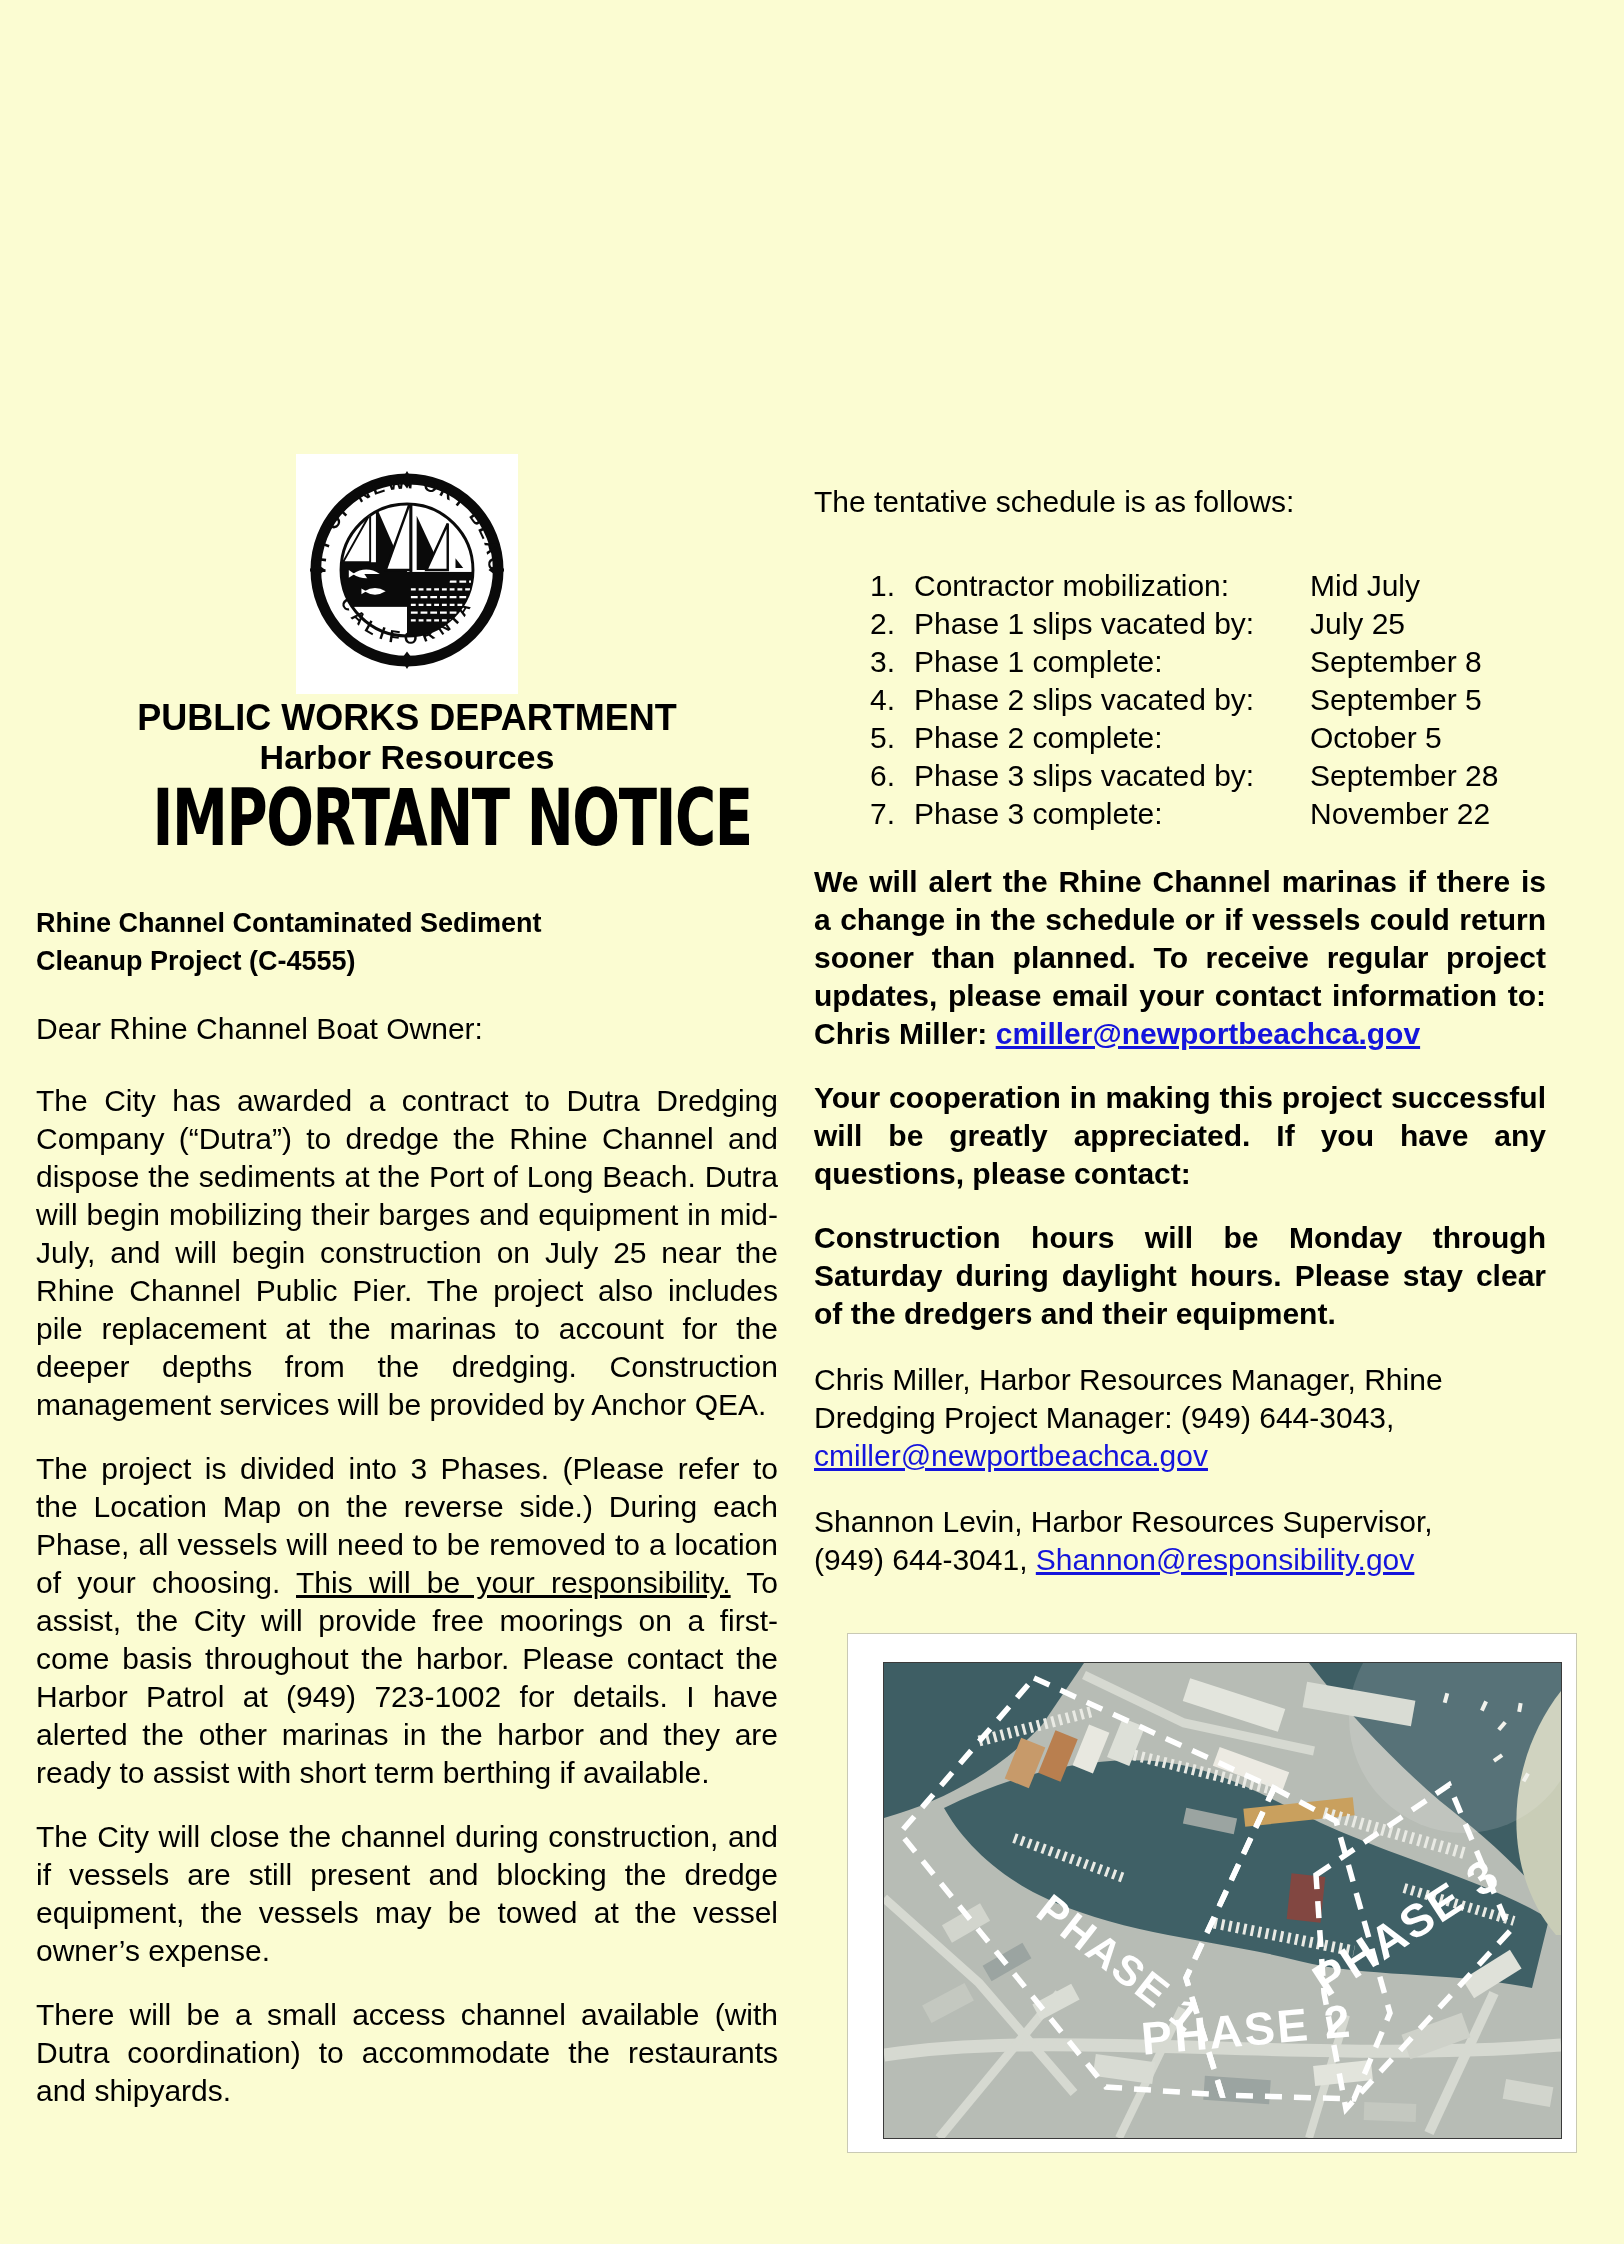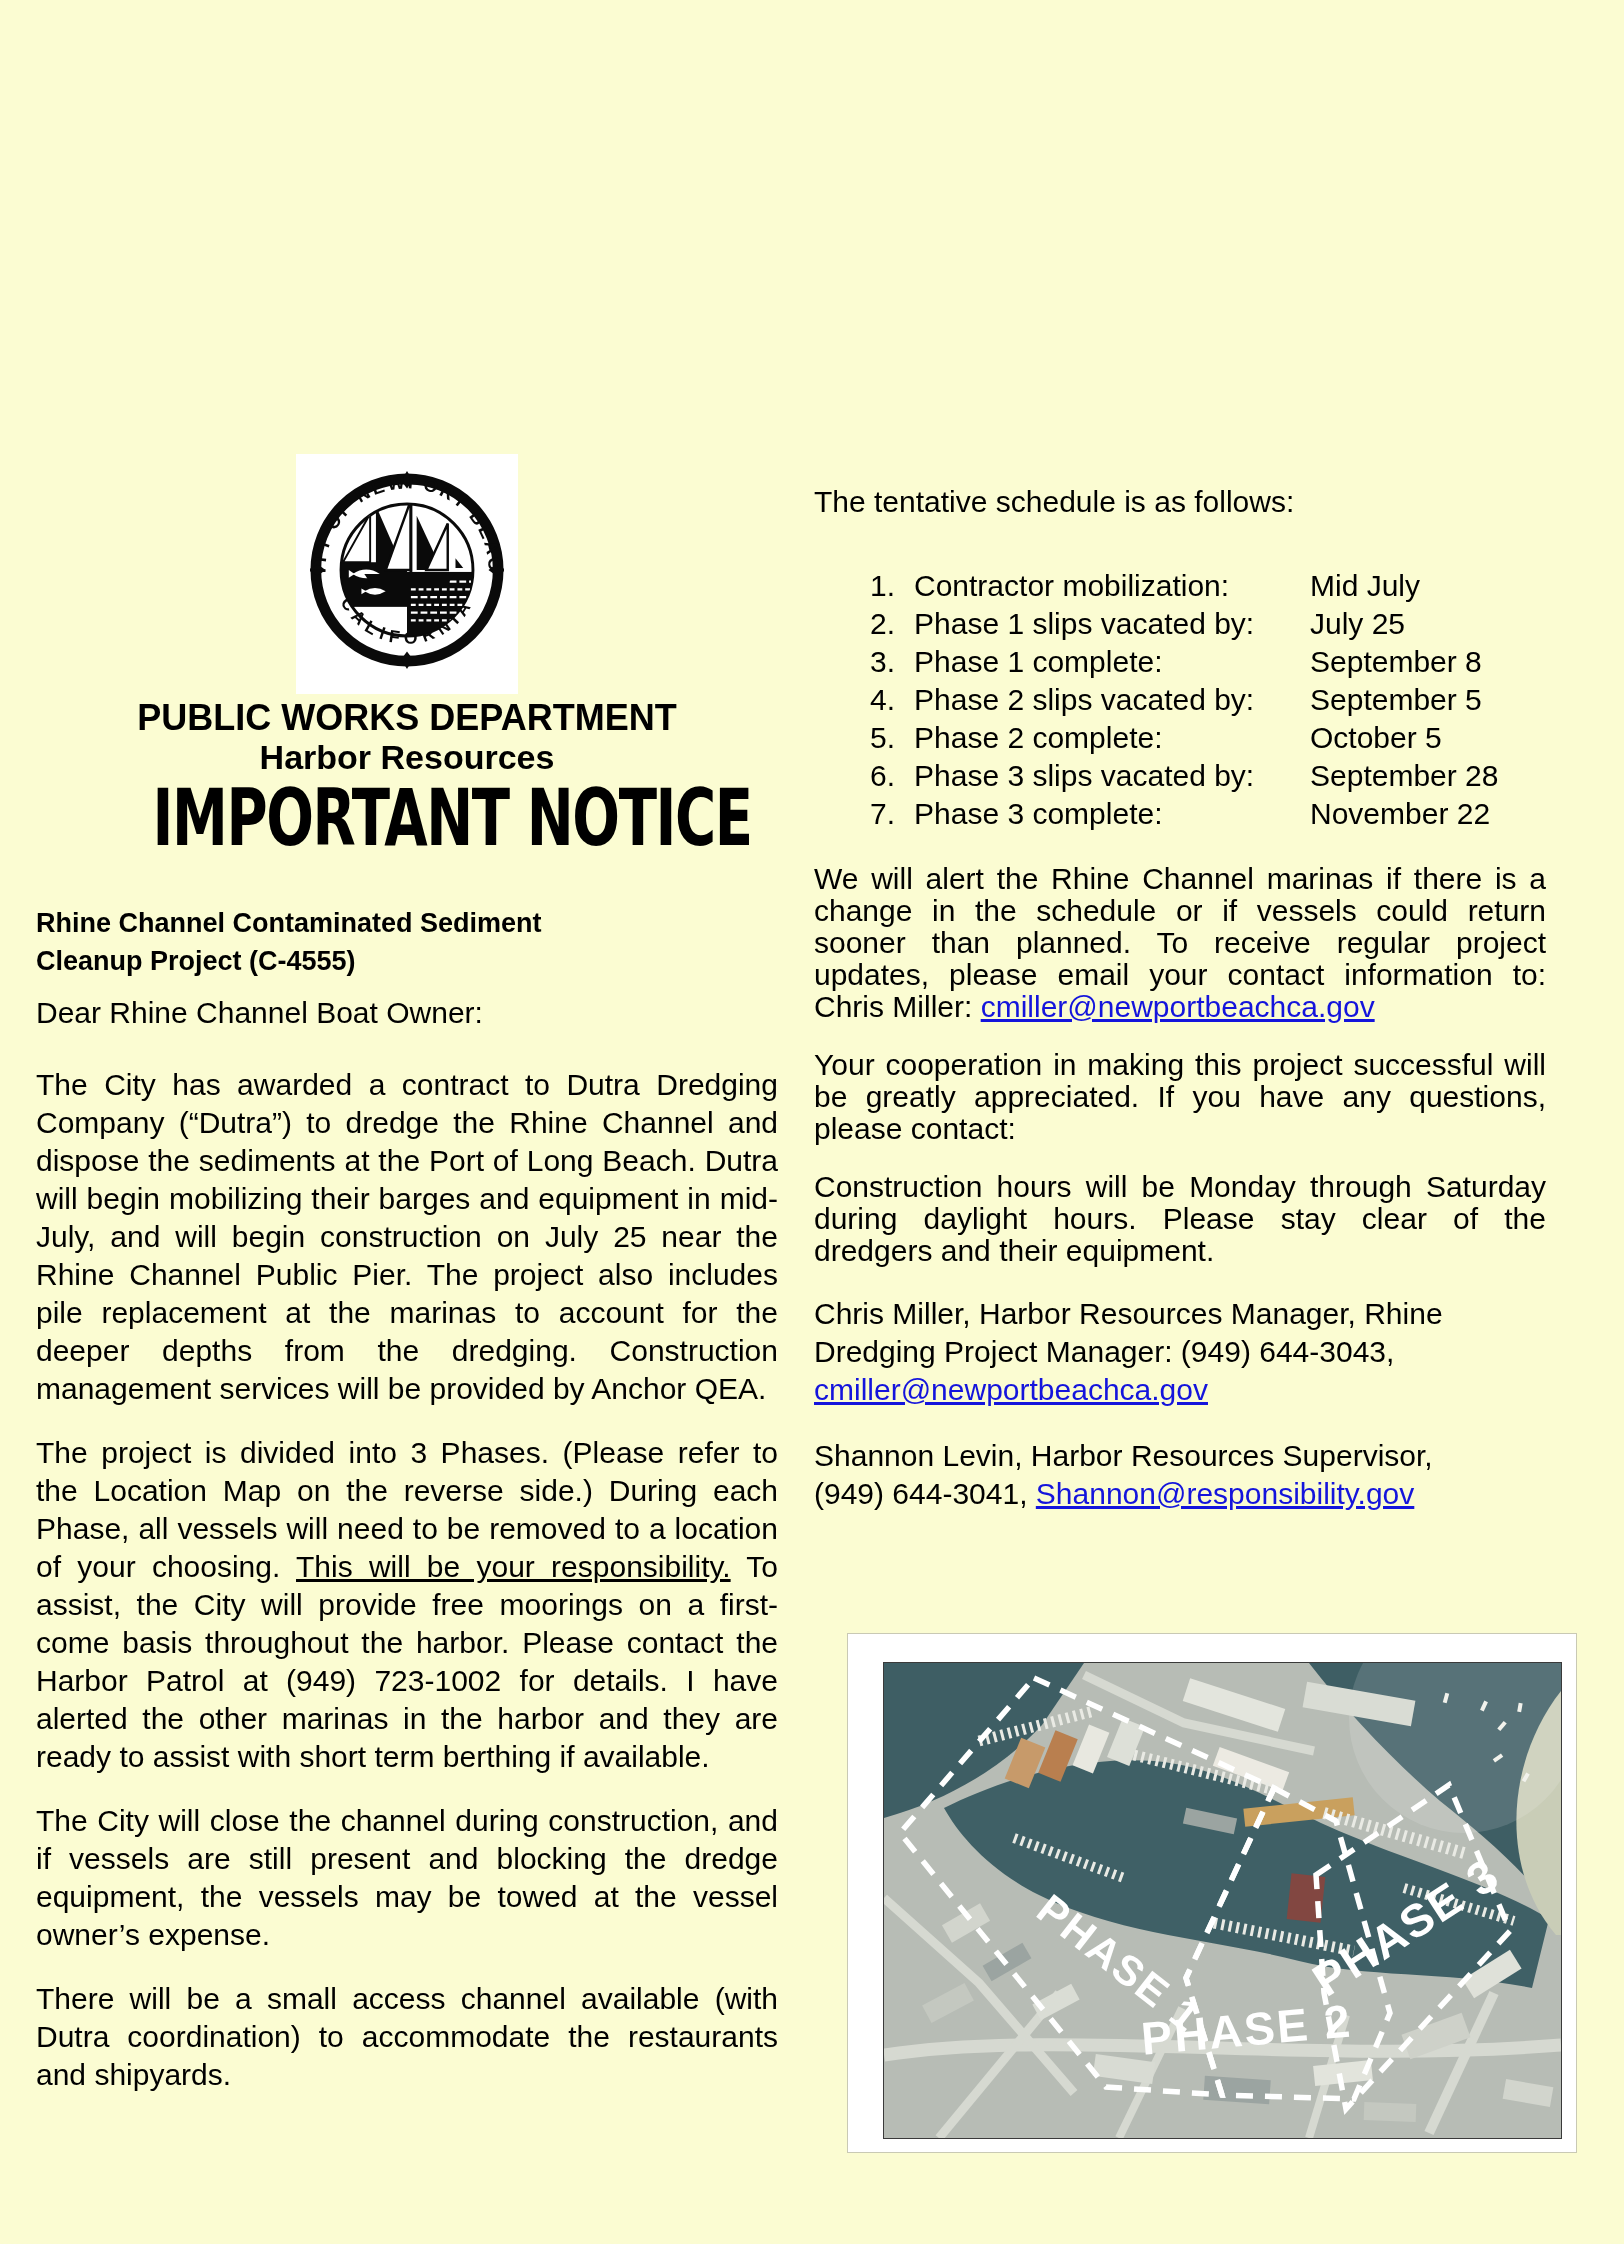--- a/index.html
+++ b/index.html
@@ -22,32 +22,32 @@
   .notice-wrap{text-align:center;line-height:84px;white-space:nowrap;}
   .notice{
     display:inline-block;font-family:"DejaVu Sans","Liberation Sans",sans-serif;
     font-weight:900;font-size:78px;letter-spacing:-2px;
     transform:scaleX(0.72);transform-origin:50% 50%;
   }
   .subtitle{font-size:27px;line-height:38px;font-weight:bold;text-align:left;margin-top:22px;}
 
   
   .body-text{font-size:30px;line-height:38px;text-align:justify;}
-  .greeting{font-size:30px;line-height:38px;margin-top:14px;}
+  .greeting{font-size:30px;line-height:38px;margin-top:30px;}
   .para1{margin-top:34px;}
   .para{margin-top:26px;}
   .u{text-decoration:underline;}
   .link{color:#1414DC;text-decoration:underline;cursor:pointer;}
 
   
   .sched-intro{font-size:30px;line-height:38px;}
   .sched{margin-top:46px;}
   .sched-row{display:grid;grid-template-columns:44px 396px auto;padding-left:56px;
     font-size:30px;line-height:38px;}
-  .r-para{font-size:30px;line-height:32px;text-align:justify;margin-top:26px;}
+  .r-para{font-size:30px;line-height:38px;text-align:justify;margin-top:26px;font-weight:bold;}
   .r-para.alert{margin-top:30px;}
   .contact{font-size:30px;line-height:38px;margin-top:28px;text-align:left;}
 
   
   .map-frame{
     position:absolute;left:847px;top:1633px;width:730px;height:520px;
     background:#ffffff;border:1px solid #c9c9b4;box-sizing:border-box;
   }
   .map-photo{
     position:absolute;left:35px;top:28px;width:677px;height:475px;

